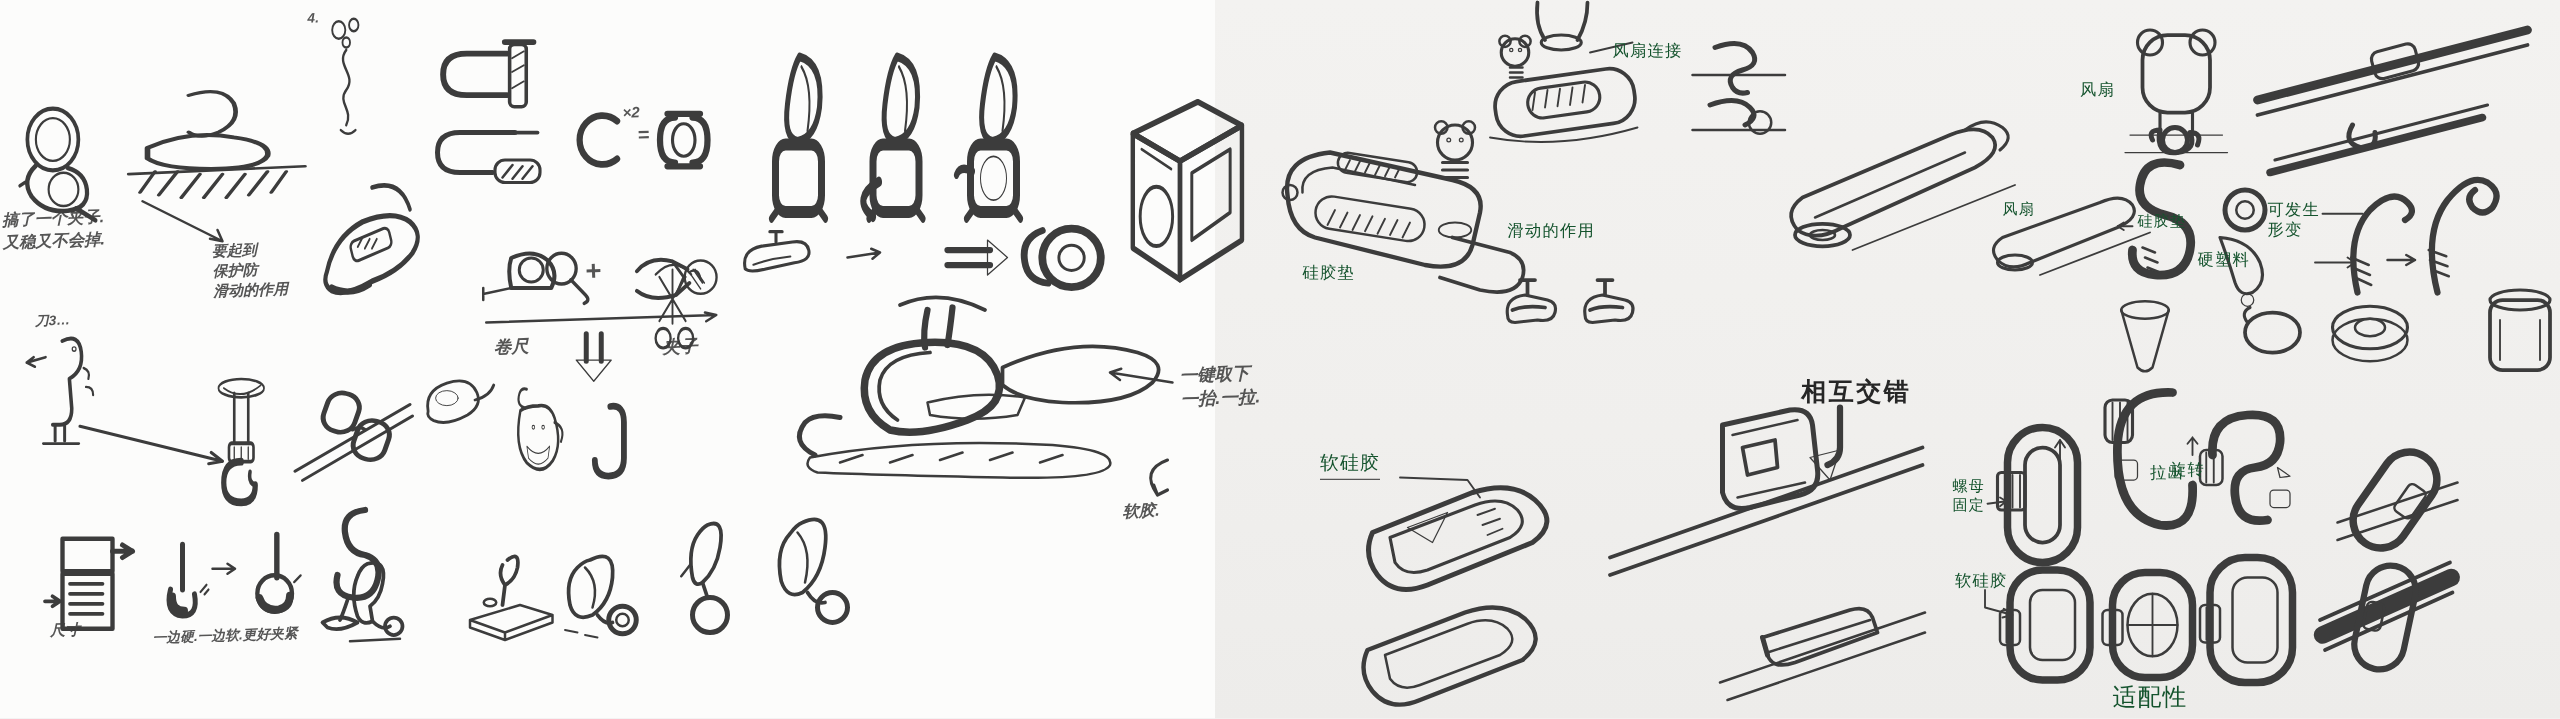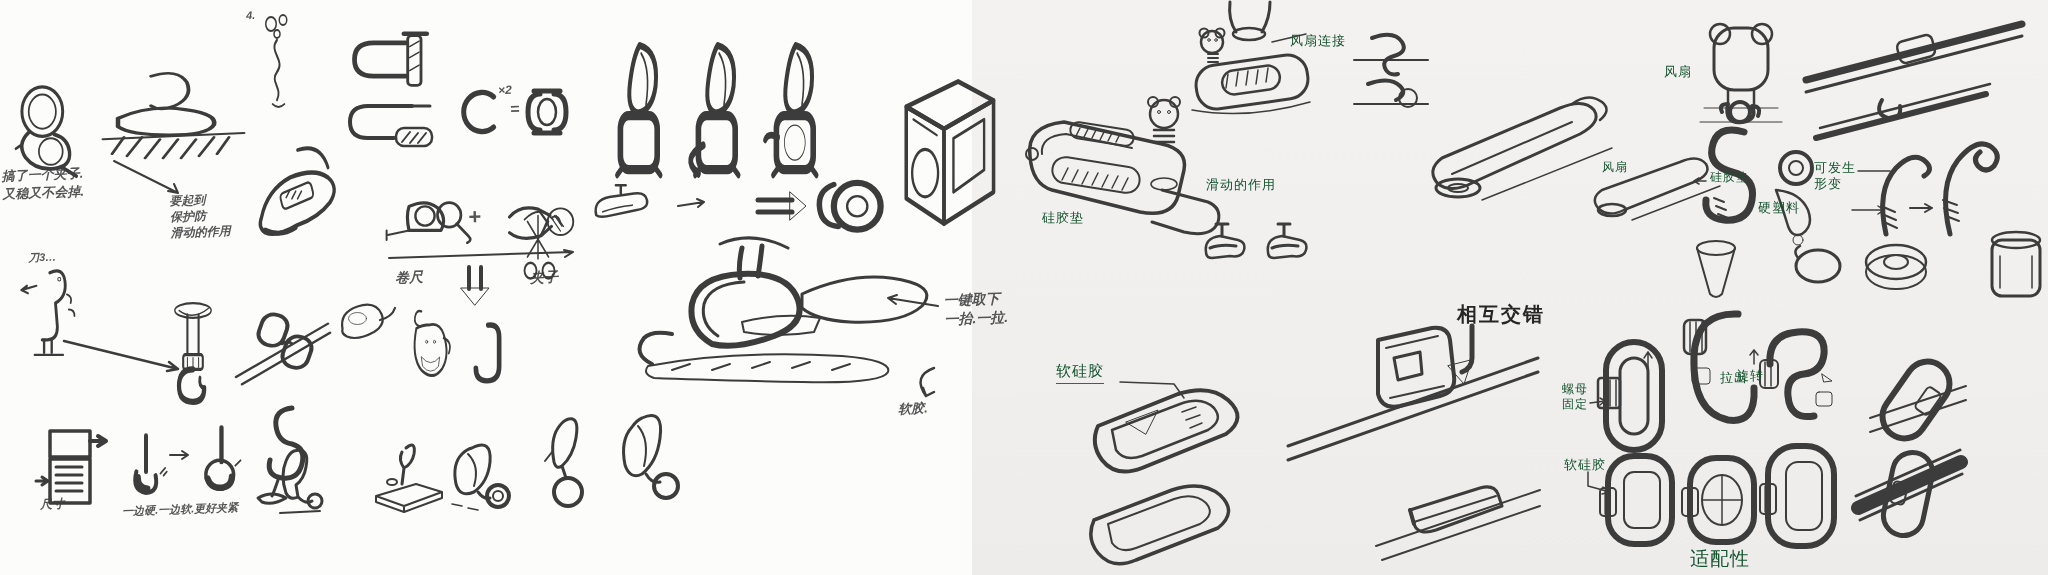--- a/index.html
+++ b/index.html
@@ -5,21 +5,21 @@
   html,body{margin:0;padding:0;background:#e8e8e8;}
   #canvas{position:relative;width:2048px;height:575px;background:#fcfcfb;overflow:hidden;
           font-family:"Liberation Sans", sans-serif;}
   .bg-right{position:absolute;left:972px;top:0;width:1076px;height:575px;
             background:linear-gradient(180deg,#f3f2f0 0%,#f0efed 60%,#edecea 100%);}
   .t{position:absolute;}
   svg.sk{overflow:visible;display:block;}
   .sk *{fill:none;stroke:#3c3c3c;stroke-linecap:round;stroke-linejoin:round;}
   .lbl{position:absolute;color:#14532d;font-size:13px;letter-spacing:1px;white-space:nowrap;line-height:1.25;}
   .lbl.sm{font-size:12px;}
-  .lbl.big{font-size:20px;font-weight:700;color:#262626;letter-spacing:2px;padding:1px 4px;margin-left:16px;}
+  .lbl.big{font-size:20px;font-weight:700;color:#262626;letter-spacing:2px;padding:1px 4px;}
   .lbl.ul{border-bottom:1.5px solid #555;padding-bottom:2px;}
   .hw{position:absolute;color:#3f3f3f;font-style:italic;font-weight:600;white-space:nowrap;
       transform:rotate(-2deg);opacity:.88;line-height:1.35;}
   .hw.s11{font-size:11px;} .hw.s12{font-size:12px;} .hw.s13{font-size:13px;}
   .hw.s14{font-size:14px;} .hw.s16{font-size:16px;}
   .stack span{display:block;}
 </style>
 </head>
 <body>
 

